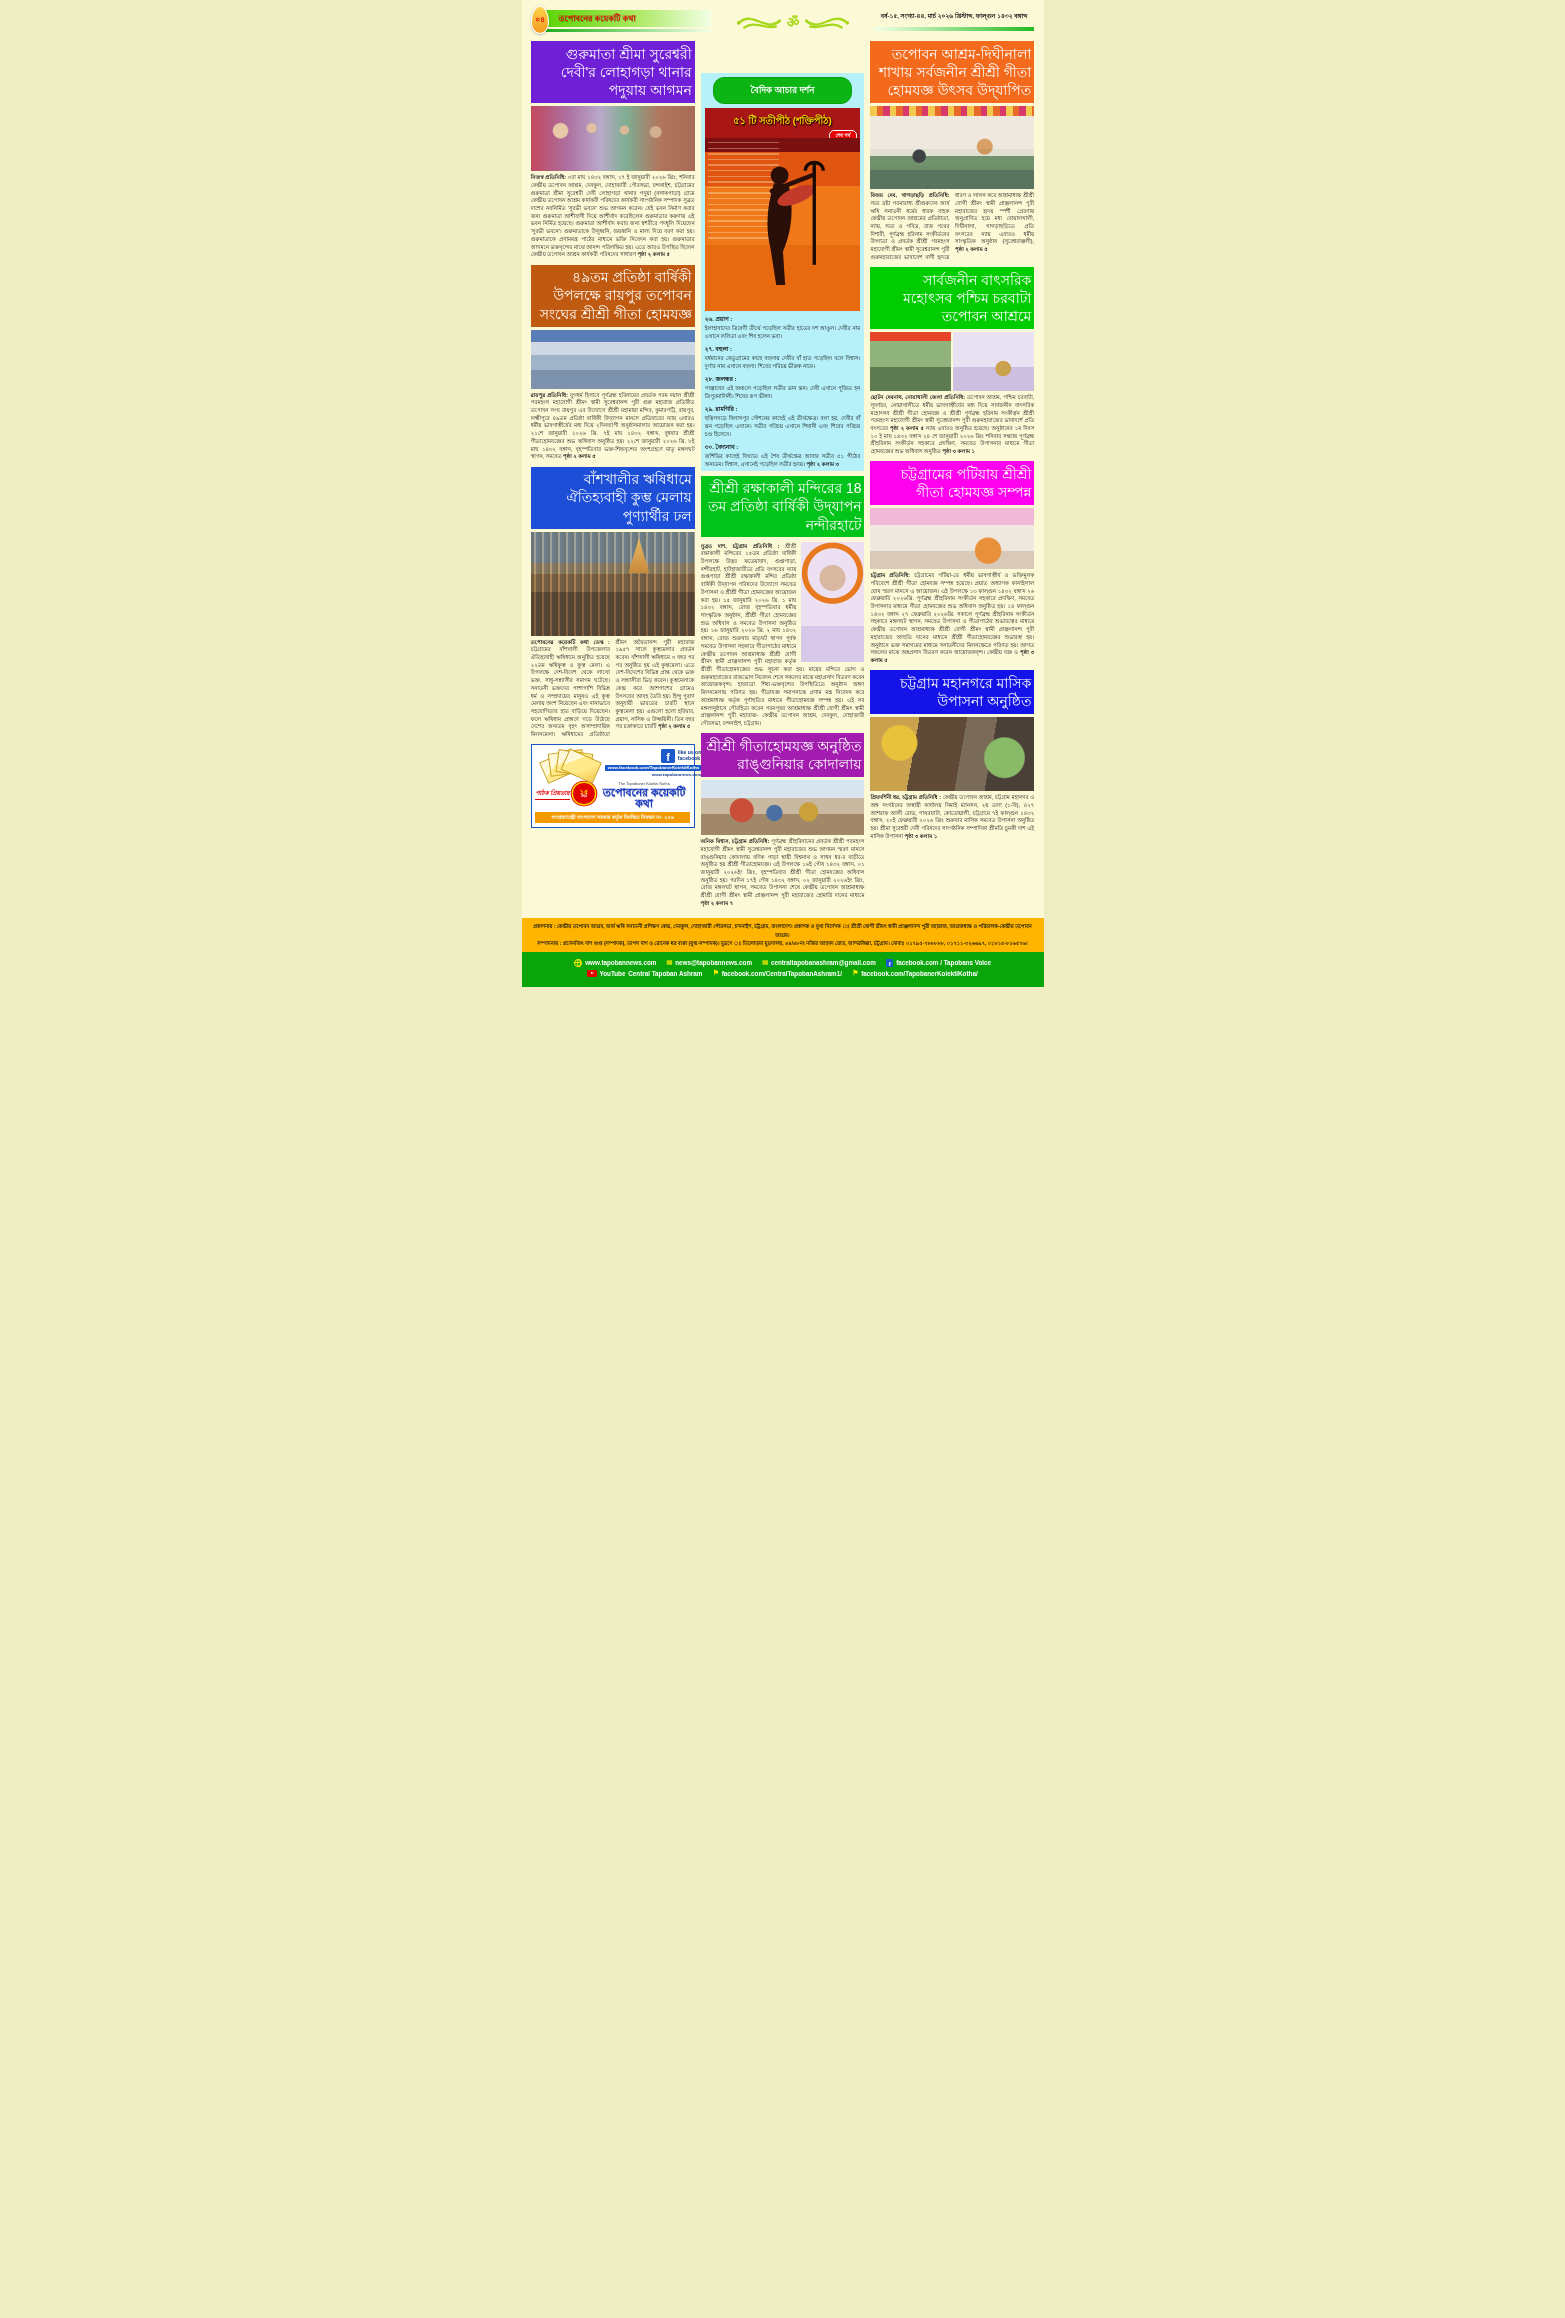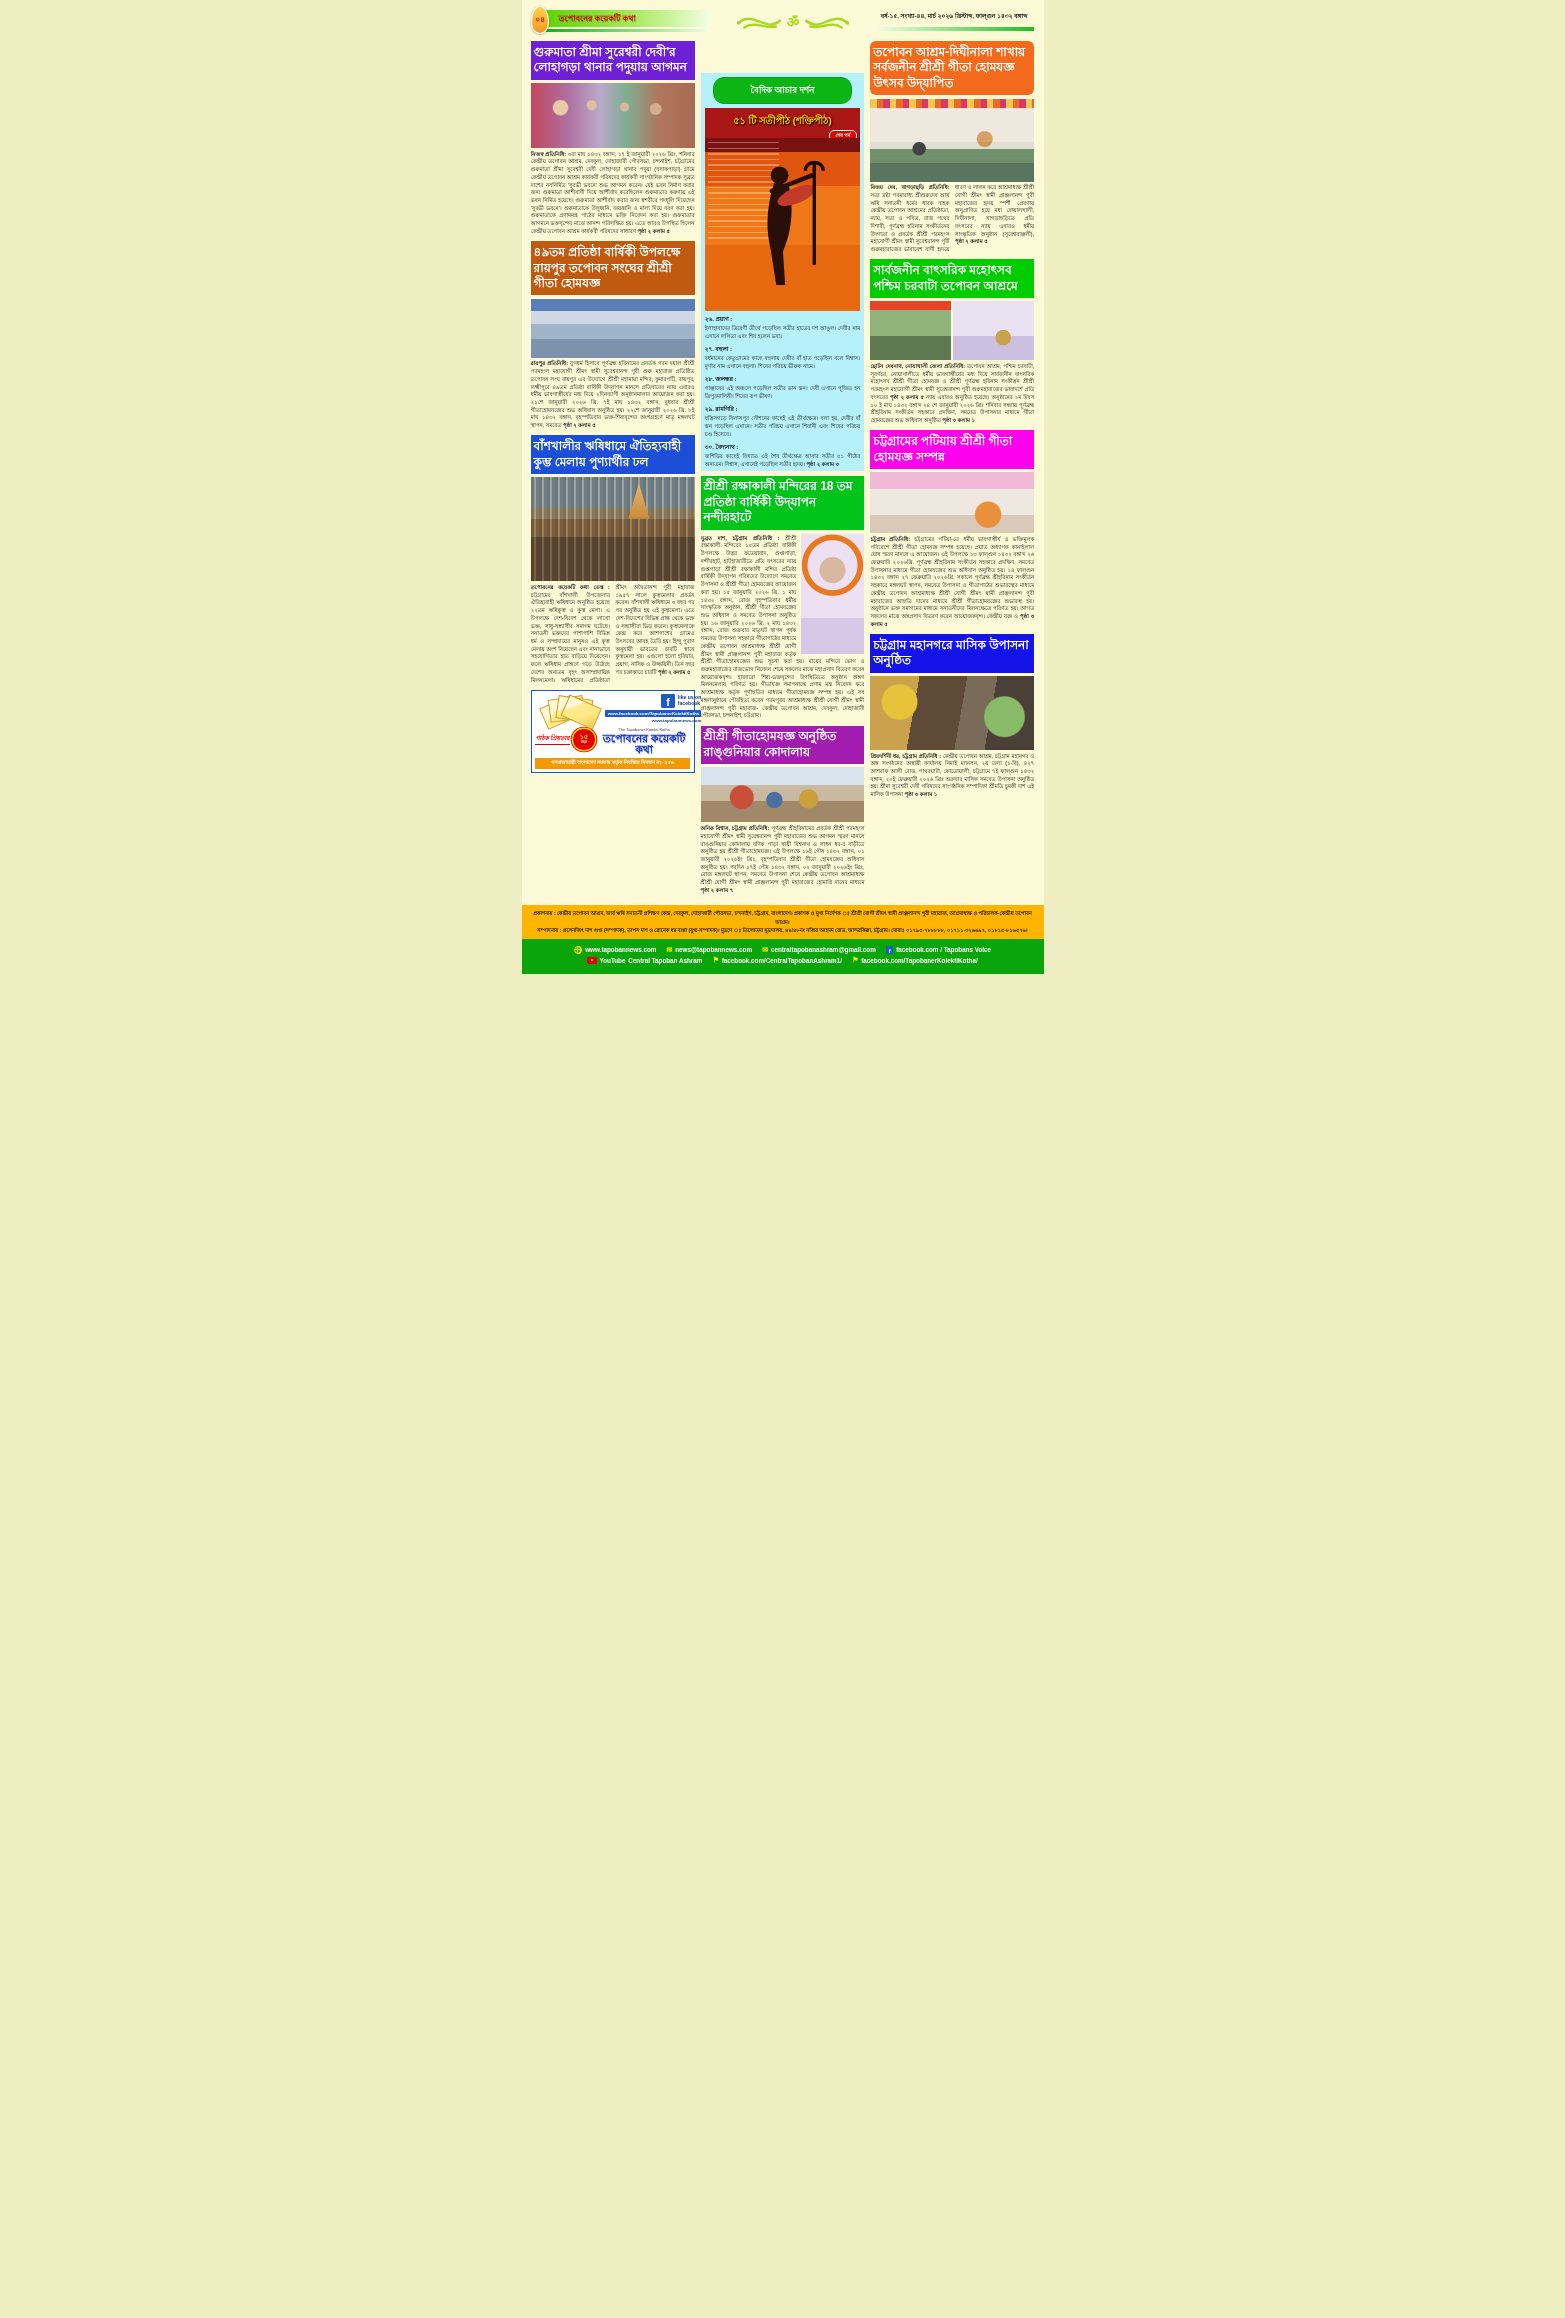--- a/index.html
+++ b/index.html
@@ -13,27 +13,27 @@
   .mast-bar-left{margin-left:7.4px;height:3.2px;background:linear-gradient(90deg,#11aa11,#f4ffe8);margin-top:1.4px;}
   .mast-center{flex:1;text-align:center;}
   .mast-center svg{width:116px;height:30px;vertical-align:middle;}
   .om-txt{font-size:30px;font-weight:bold;fill:#a7d81c;}
   .mast-right{width:160px;text-align:center;}
   .issue-line{font-weight:bold;font-size:6px;color:#0a0a0a;}
   .mast-bar-right{height:3.7px;background:linear-gradient(90deg,#f4ffe8,#22bb22);margin-top:4.6px;}
   
   .cols{display:flex;gap:6px;align-items:flex-start;}
   .col{flex:1 1 0;min-width:0;}
-  .hl{color:#fff;font-weight:bold;text-align:left;padding:3.7px 2.8px;font-size:12px;line-height:1.3;margin:0 0 3.2px;}
+  .hl{color:#fff;font-weight:normal;text-align:right;padding:3.7px 2.8px;font-size:14px;line-height:1.3;margin:0 0 3.2px;}
   .hl-purple{background:#6f1fd6;}
   .hl-brown{background:#c05a10;}
   .hl-red{background:#1d4ed8;}
   .hl-green{background:#00c41a;}
   .hl-red2{background:#a21caf;}
-  .hl-orange{background:#f36a1d;border-radius:6px;}
+  .hl-orange{background:#f36a1d;}
   .hl-green2{background:#00cc00;}
   .hl-magenta{background:#ff00ee;}
   .hl-blue{background:#1414e8;}
   .body{font-size:5.4px;line-height:1.43;text-align:justify;margin:1.9px 0 5.6px;color:#101010;}
   .rep{font-weight:bold;}
   .jump{font-weight:bold;}
   .twocol{column-count:2;column-gap:5.6px;}
   
   .ph{width:100%;margin:0 0 2.8px;position:relative;overflow:hidden;}
   .ph-a{height:65px;background:

